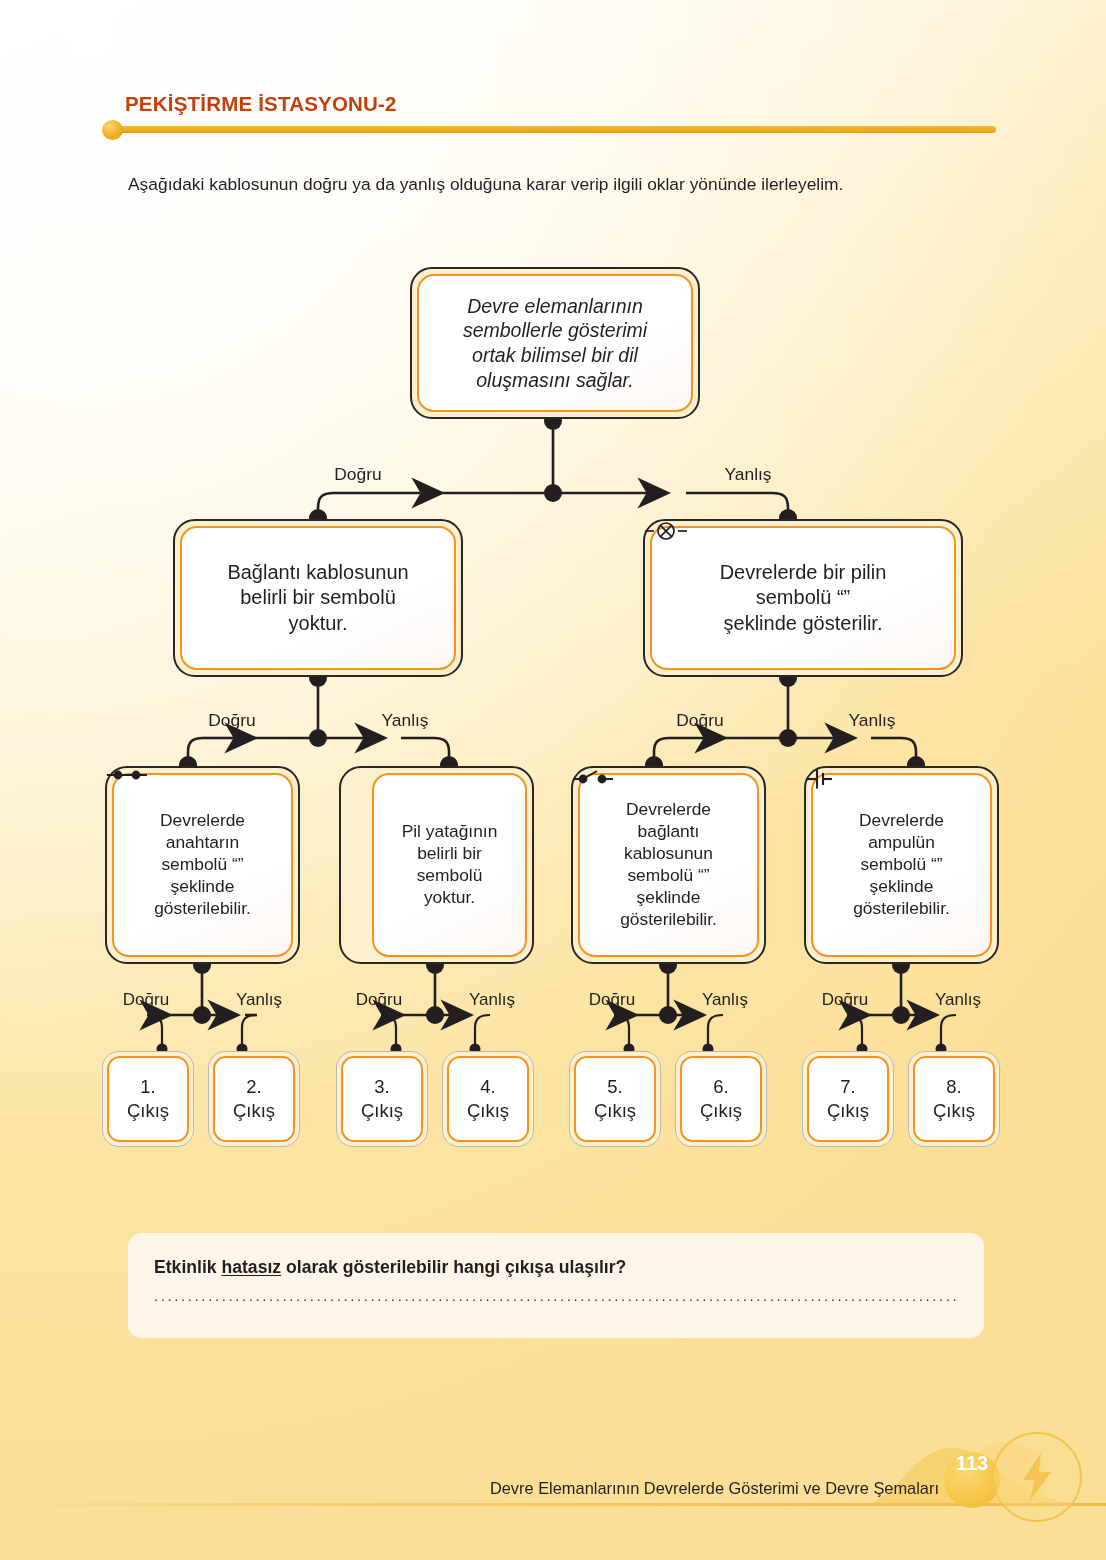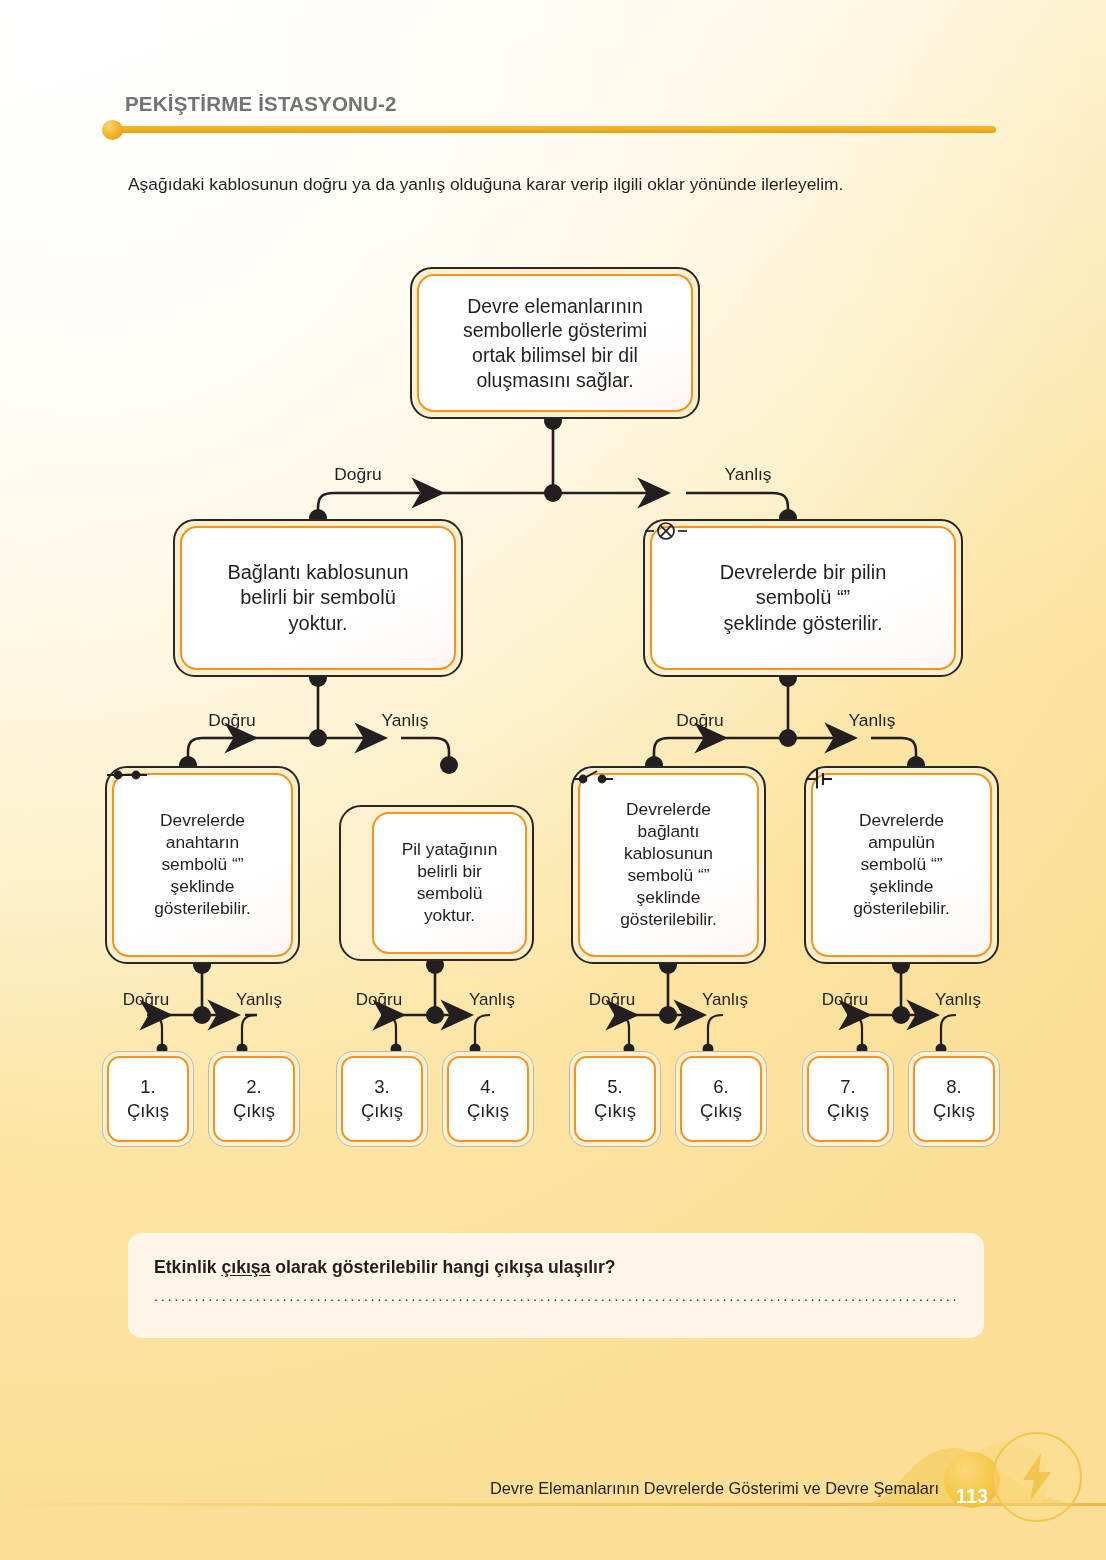--- a/index.html
+++ b/index.html
@@ -15,21 +15,21 @@
       radial-gradient(120% 95% at 8% 2%, #ffffff 0%, #fffdf6 18%, #fef6de 38%, #fdeec2 58%, #fce4a3 76%, #fbdf96 100%);
   }
   #bgOverlay{
     position:absolute;inset:0;
     background:linear-gradient(160deg, rgba(255,255,255,0.85) 0%, rgba(255,255,255,0.35) 28%, rgba(255,255,255,0.0) 55%);
   }
 
   
   #header{position:absolute;left:112px;top:94px;width:884px;}
   #header-title{
-    color:#737373;font-size:20.5px;font-weight:bold;letter-spacing:0.2px;
+    color:#c2410c;font-size:20.5px;font-weight:bold;letter-spacing:0.2px;
     line-height:1;margin:0 0 0 13px;
   }
   #header-bar{
     position:relative;margin-top:11px;height:7px;width:884px;
     background:linear-gradient(to bottom,#f3bb34,#e8a013);
     border-radius:4px;
   }
   #header-knob{
     position:absolute;left:-10px;top:-6px;width:21px;height:20px;border-radius:50%;
     background:radial-gradient(circle at 35% 30%,#fcd86f 0%,#f3b62c 45%,#dd9712 100%);
@@ -60,21 +60,21 @@
   
   .node.out{
     border:1.6px solid #bdb8b0;border-radius:17px;background:#fdf0cf;padding:4px;
   }
   .node.out > .inner{
     width:100%;height:100%;box-sizing:border-box;
     border:2.6px solid #F5931E;border-radius:13px;background:#ffffff;
     display:flex;align-items:center;justify-content:center;text-align:center;
   }
   .ntext{color:#231f20;line-height:1.26;padding:0 6px;white-space:pre-line;}
-  .root .ntext{font-size:19.5px;}
+  .root .ntext{font-size:19.5px;font-style:italic;}
   .lvl2 .ntext{font-size:20px;}
   .lvl3 .ntext{font-size:17.4px;}
   .out .ntext{font-size:18.5px;line-height:1.3;}
 
   .symwrap{display:inline-flex;align-items:center;vertical-align:middle;}
   .symwrap svg{display:block;}
 
   
   .blabel{
     position:absolute;font-size:17.4px;color:#231f20;white-space:nowrap;
@@ -99,21 +99,21 @@
   #footer-rule{
     position:absolute;left:0;bottom:54px;width:1106px;height:3px;
     background:linear-gradient(to right,rgba(248,214,128,0) 0%,#f6d27e 22%,#f1c35c 70%,#edbb4c 100%);
   }
   #footer-text{
     position:absolute;right:167px;bottom:62px;font-size:16.4px;color:#231f20;white-space:nowrap;
   }
   #page-badge{
     position:absolute;right:106px;bottom:52px;width:56px;height:56px;border-radius:50%;
     background:radial-gradient(circle at 38% 32%,#fbd97a 0%,#f6c748 55%,#edb530 100%);
-    display:flex;align-items:flex-end;justify-content:center;
+    display:flex;align-items:flex-start;justify-content:center;
   }
   #page-num{color:#ffffff;font-size:20px;font-weight:bold;}
   #bolt-circle{
     position:absolute;right:24px;bottom:38px;width:86px;height:86px;border-radius:50%;
     border:2px solid #f3c44f;display:flex;align-items:center;justify-content:center;
     background:rgba(250,222,140,0.35);
   }
   #footer-swoosh{
     position:absolute;right:0;bottom:54px;width:250px;height:78px;overflow:hidden;
   }
@@ -279,21 +279,21 @@
                 <line x1="0" y1="7" x2="40" y2="7"></line>
                 <circle cx="11" cy="7" r="3.4"></circle>
                 <circle cx="29" cy="7" r="3.4"></circle>
               </g>
             </svg></span><span>”
 şeklinde
 gösterilebilir.</span></div>
     </div>
   </div>
 
-  <div class="node stmt lvl3" style="left:339px;top:805px;width:195px;height:156px;padding-left:31px;">
+  <div class="node stmt lvl3" style="left:339px;top:766px;width:195px;height:198px;padding-left:31px;">
     <div class="inner">
         <div class="ntext">Pil yatağının
 belirli bir
 sembolü
 yoktur.</div>
       </div>
   </div>
 
   <div class="node stmt lvl3" style="left:571px;top:766px;width:195px;height:198px;">
     <div class="inner">
@@ -384,21 +384,21 @@
   </div>
   <div class="node out" style="left:908px;top:1051px;width:92px;height:96px;">
     <div class="inner">
         <div class="ntext">8.
 Çıkış</div>
       </div>
   </div>
 </div>
 
 <div id="qbox">
-  <div id="qtext"><span>Etkinlik </span><u>çıkışa</u><span> olarak gösterilebilir hangi çıkışa ulaşılır?</span></div>
+  <div id="qtext"><span>Etkinlik </span><u>hatasız</u><span> olarak gösterilebilir hangi çıkışa ulaşılır?</span></div>
   <div id="qdots">.....................................................................................................................................................................................</div>
 </div>
 
 <div id="footer">
   <div id="footer-swoosh">
     <svg width="250" height="78" viewBox="0 0 250 78">
       <path d="M0,78 C40,78 55,20 96,20 C140,20 150,78 250,78 Z" fill="#f6cd63" opacity="0.75"></path>
       <ellipse cx="150" cy="54" rx="42" ry="40" fill="#f8d77c" opacity="0.55"></ellipse>
     </svg>
   </div>

